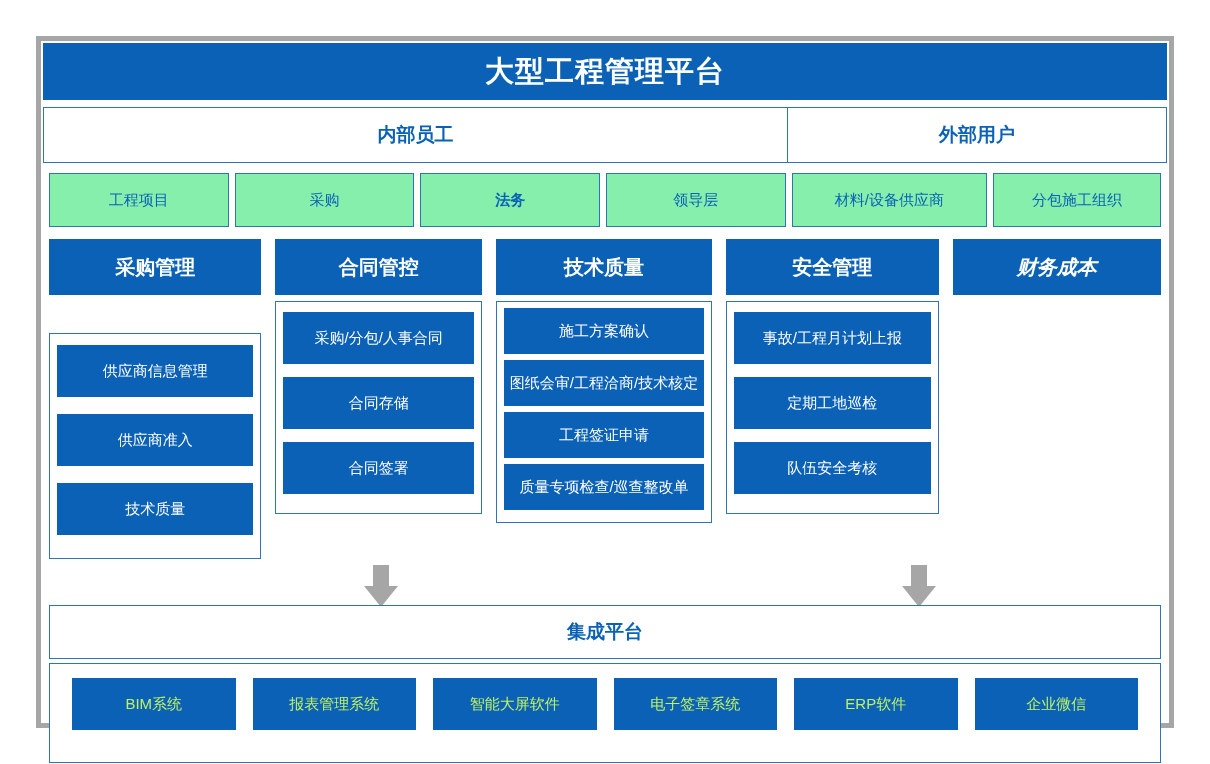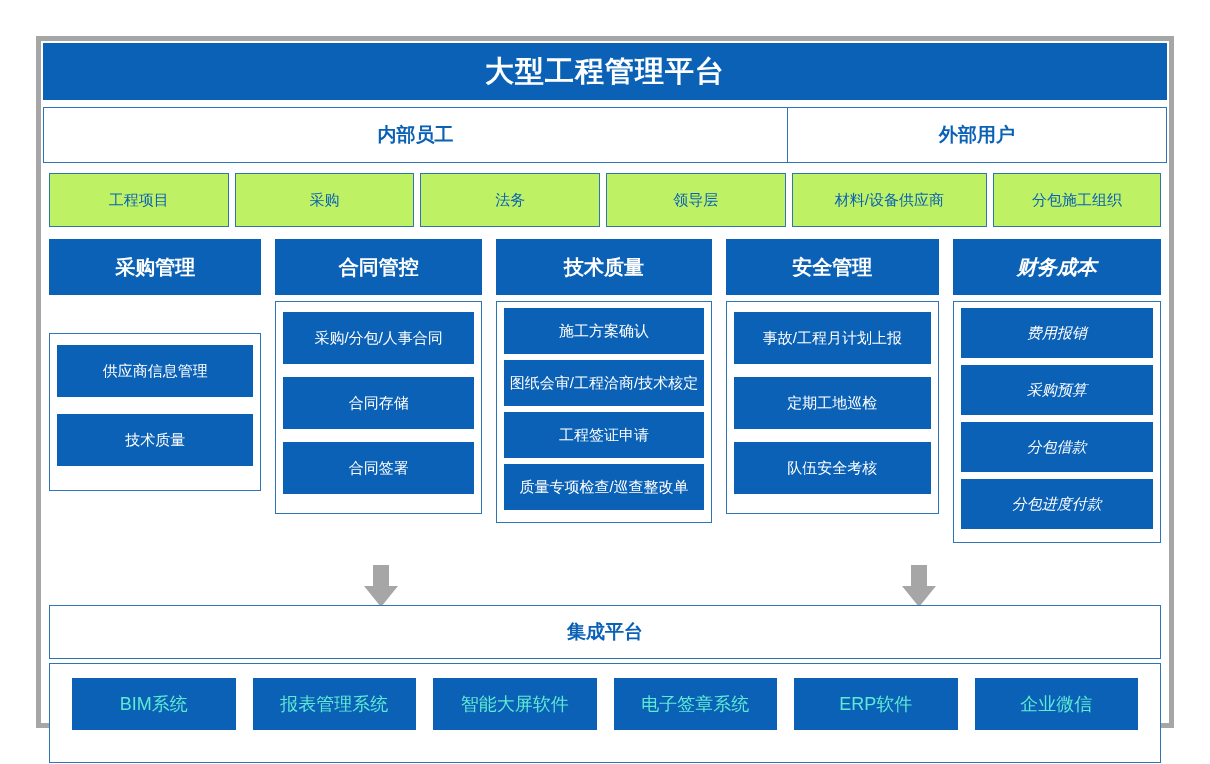--- a/index.html
+++ b/index.html
@@ -83,21 +83,21 @@
     gap: 6px;
   }
   .role-chip {
     border: 1px solid #2E75B6;
     box-sizing: border-box;
     display: flex;
     align-items: center;
     justify-content: center;
     color: #0A61B5;
     font-size: 15px;
-    background: #bef264;
+    background: #86efac;
   }
 
   
   #columns {
     position: absolute;
     left: 8px;
     top: 198px;
     width: 1112px;
     height: 252px;
     display: flex;
@@ -203,22 +203,22 @@
     left: 22px;
     top: 14px;
     right: 22px;
     display: flex;
     gap: 17px;
   }
   .system-chip {
     flex: 1;
     height: 52px;
     background: #0A61B5;
-    color: #5eead4;
-    font-size: 18px;
+    color: #bef264;
+    font-size: 15px;
     display: flex;
     align-items: center;
     justify-content: center;
     box-sizing: border-box;
   }
 </style>
 </head>
 <body>
 
 <div id="frame">
@@ -227,31 +227,32 @@
     <div id="title-bar">大型工程管理平台</div>
 
     <div id="audience-row">
       <div class="audience-cell" id="audience-internal">内部员工</div>
       <div class="audience-cell" id="audience-external">外部用户</div>
     </div>
 
     <div id="role-row">
         <div class="role-chip" style="width: 182px;">工程项目</div>
         <div class="role-chip" style="width: 182px;">采购</div>
-        <div class="role-chip" style="width: 182px;">法务</div>
+        <div class="role-chip" style="width: 182px; font-weight: bold;">法务</div>
         <div class="role-chip" style="width: 182px; font-family: Liberation Serif, serif;">领导层</div>
         <div class="role-chip" style="width: 198px;">材料/设备供应商</div>
         <div class="role-chip" style="width: 170px;">分包施工组织</div>
       </div>
 
     <div id="columns">
         <div class="column" style="width: 218px;">
           <div class="col-header">采购管理</div>
           <div class="col-body rhythm-loose">
             <div class="sub-item">供应商信息管理</div>
+            <div class="sub-item">供应商准入</div>
             <div class="sub-item">技术质量</div>
           </div>
         </div>
         <div class="column" style="width: 212px;">
           <div class="col-header">合同管控</div>
           <div class="col-body rhythm-mid">
             <div class="sub-item">采购/分包/人事合同</div>
             <div class="sub-item">合同存储</div>
             <div class="sub-item">合同签署</div>
           </div>
@@ -268,26 +269,20 @@
         <div class="column" style="width: 218px;">
           <div class="col-header">安全管理</div>
           <div class="col-body rhythm-mid">
             <div class="sub-item">事故/工程月计划上报</div>
             <div class="sub-item">定期工地巡检</div>
             <div class="sub-item">队伍安全考核</div>
           </div>
         </div>
         <div class="column" style="width: 214px; font-style: italic;">
           <div class="col-header">财务成本</div>
-          <div class="col-body rhythm-fin">
-            <div class="sub-item">费用报销</div>
-            <div class="sub-item">采购预算</div>
-            <div class="sub-item">分包借款</div>
-            <div class="sub-item">分包进度付款</div>
-          </div>
         </div>
       </div>
 
     <div class="down-arrow" id="arrow-1">
       <div class="shaft"></div>
       <div class="head"></div>
     </div>
     <div class="down-arrow" id="arrow-2">
       <div class="shaft"></div>
       <div class="head"></div>

